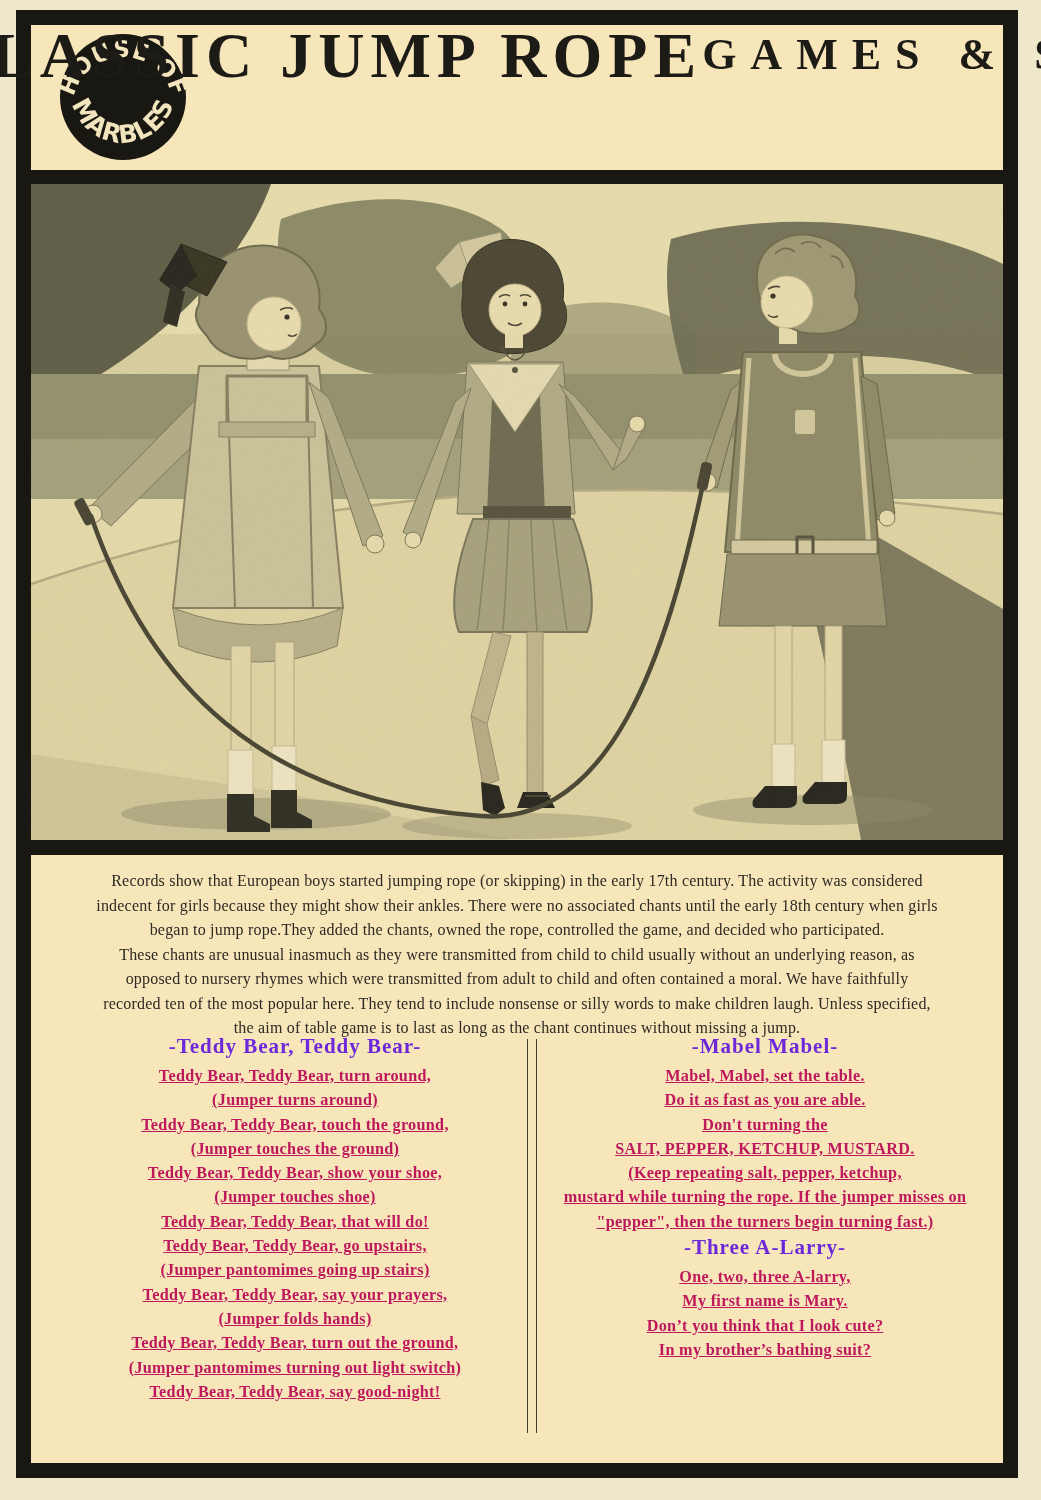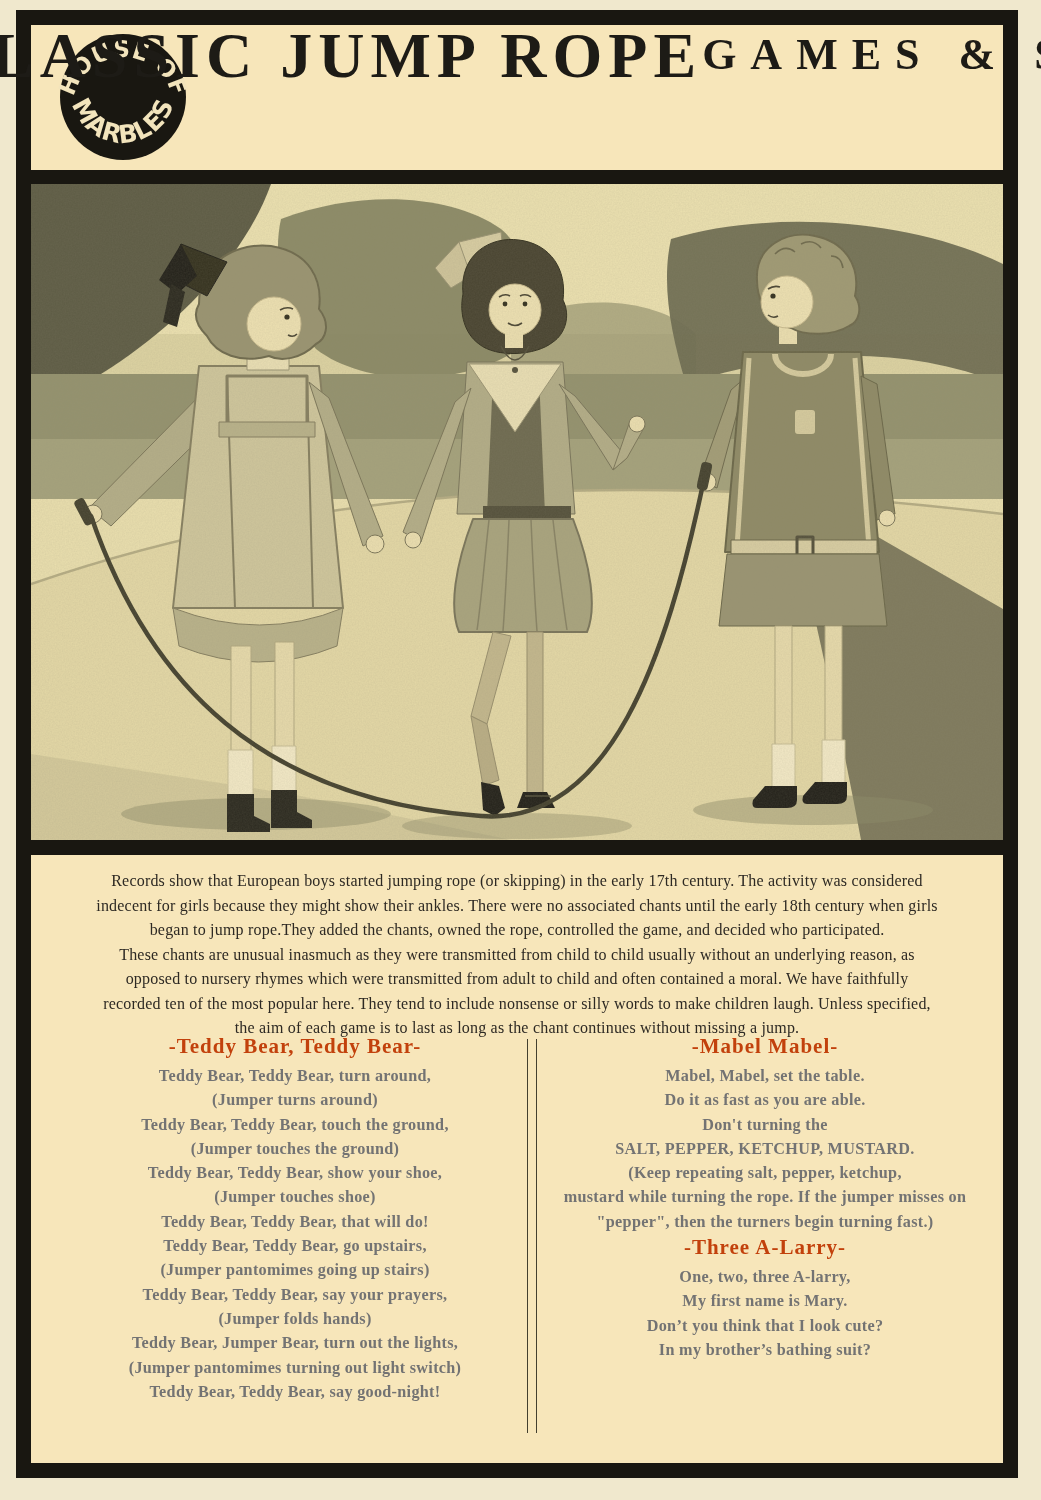--- a/index.html
+++ b/index.html
@@ -42,26 +42,26 @@
   .columns{position:absolute;left:0;top:1008px;width:972px;}
   .col{position:absolute;top:0;width:440px;text-align:center;}
   .col-left{left:44px;}
   .col-right{left:514px;}
   .col-divider{
     position:absolute;left:496px;top:6px;width:8px;height:394px;
     border-left:1.5px solid #43402f;border-right:1.5px solid #43402f;
     background:linear-gradient(to right,transparent 44%,#43402f 44%,#43402f 56%,transparent 56%);
   }
   .chant-title{
-    margin:0 0 5px 0;font-size:21px;font-weight:bold;letter-spacing:1px;color:#c2410c;
+    margin:0 0 5px 0;font-size:21px;font-weight:bold;letter-spacing:1px;color:#6d28d9;
     line-height:26px;
   }
   .chant-line{
     font-size:16.2px;font-weight:bold;line-height:24.3px;letter-spacing:0.3px;
-    white-space:nowrap;color:#737373;
+    white-space:nowrap;color:#be185d;text-decoration:underline;
   }
   .chant-section-gap{}
 </style>
 </head>
 <body>
 
 <div class="poster">
   <div class="poster-inner">
 
     <div class="header">
@@ -212,41 +212,41 @@
     <div class="bar bar2"></div>
 
     <div class="textarea">
       <div class="intro">
           <div class="intro-line">Records show that European boys started jumping rope (or skipping) in the early 17th century. The activity was considered</div>
           <div class="intro-line">indecent for girls because they might show their ankles. There were no associated chants until the early 18th century when girls</div>
           <div class="intro-line">began to jump rope.They added the chants, owned the rope, controlled the game, and decided who participated.</div>
           <div class="intro-line">These chants are unusual inasmuch as they were transmitted from child to child usually without an underlying reason, as</div>
           <div class="intro-line">opposed to nursery rhymes which were transmitted from adult to child and often contained a moral. We have faithfully</div>
           <div class="intro-line">recorded ten of the most popular here. They tend to include nonsense or silly words to make children laugh. Unless specified,</div>
-          <div class="intro-line">the aim of each game is to last as long as the chant continues without missing a jump.</div>
+          <div class="intro-line">the aim of table game is to last as long as the chant continues without missing a jump.</div>
         </div>
     </div>
 
     <div class="columns">
       <div class="col col-left">
         <section class="chant">
           <h3 class="chant-title">-Teddy Bear, Teddy Bear-</h3>
           <div class="chant-lines">
               <div class="chant-line">Teddy Bear, Teddy Bear, turn around,</div>
               <div class="chant-line">(Jumper turns around)</div>
               <div class="chant-line">Teddy Bear, Teddy Bear, touch the ground,</div>
               <div class="chant-line">(Jumper touches the ground)</div>
               <div class="chant-line">Teddy Bear, Teddy Bear, show your shoe,</div>
               <div class="chant-line">(Jumper touches shoe)</div>
               <div class="chant-line">Teddy Bear, Teddy Bear, that will do!</div>
               <div class="chant-line">Teddy Bear, Teddy Bear, go upstairs,</div>
               <div class="chant-line">(Jumper pantomimes going up stairs)</div>
               <div class="chant-line">Teddy Bear, Teddy Bear, say your prayers,</div>
               <div class="chant-line">(Jumper folds hands)</div>
-              <div class="chant-line">Teddy Bear, Jumper Bear, turn out the lights,</div>
+              <div class="chant-line">Teddy Bear, Teddy Bear, turn out the ground,</div>
               <div class="chant-line">(Jumper pantomimes turning out light switch)</div>
               <div class="chant-line">Teddy Bear, Teddy Bear, say good-night!</div>
             </div>
         </section>
       </div>
 
       <div class="col-divider"></div>
 
       <div class="col col-right">
         <section class="chant">

